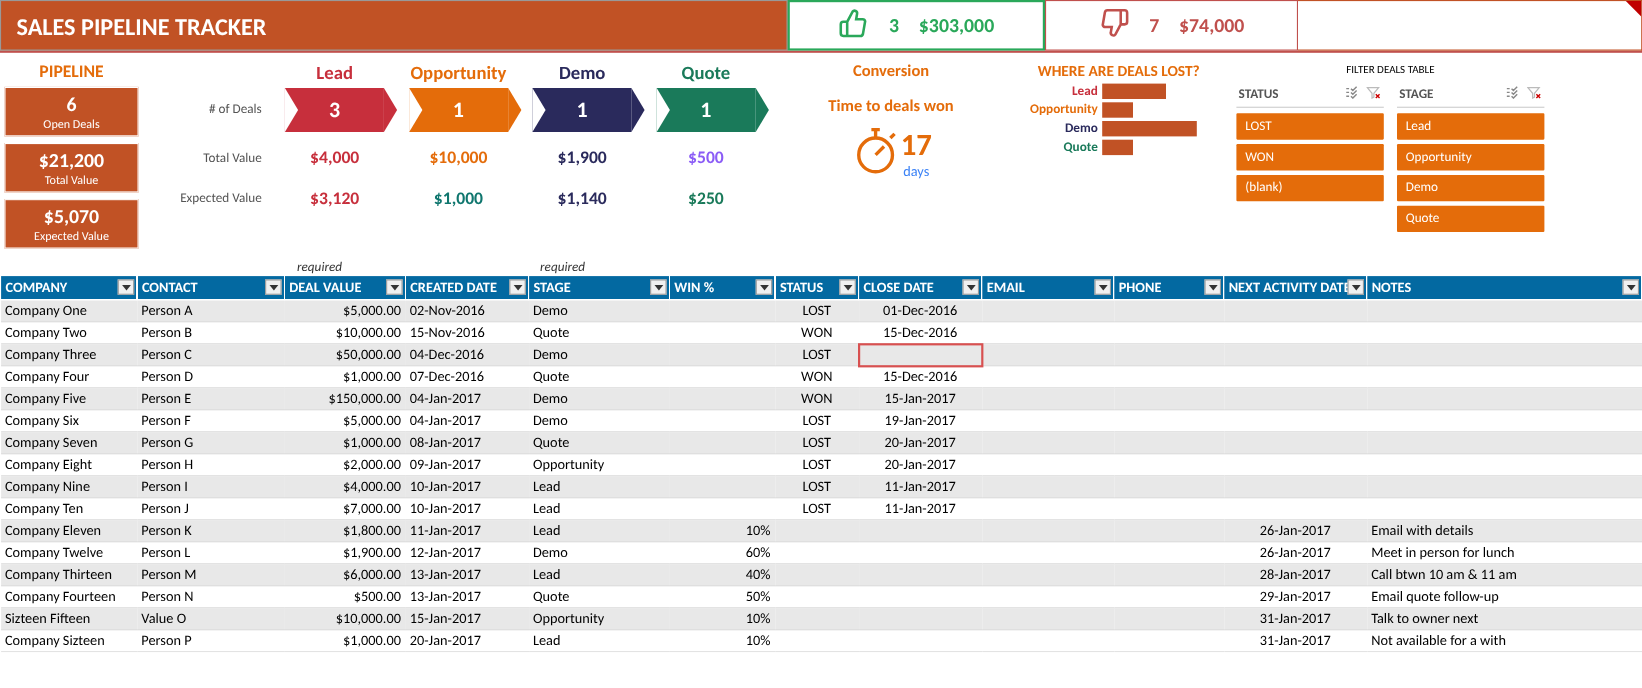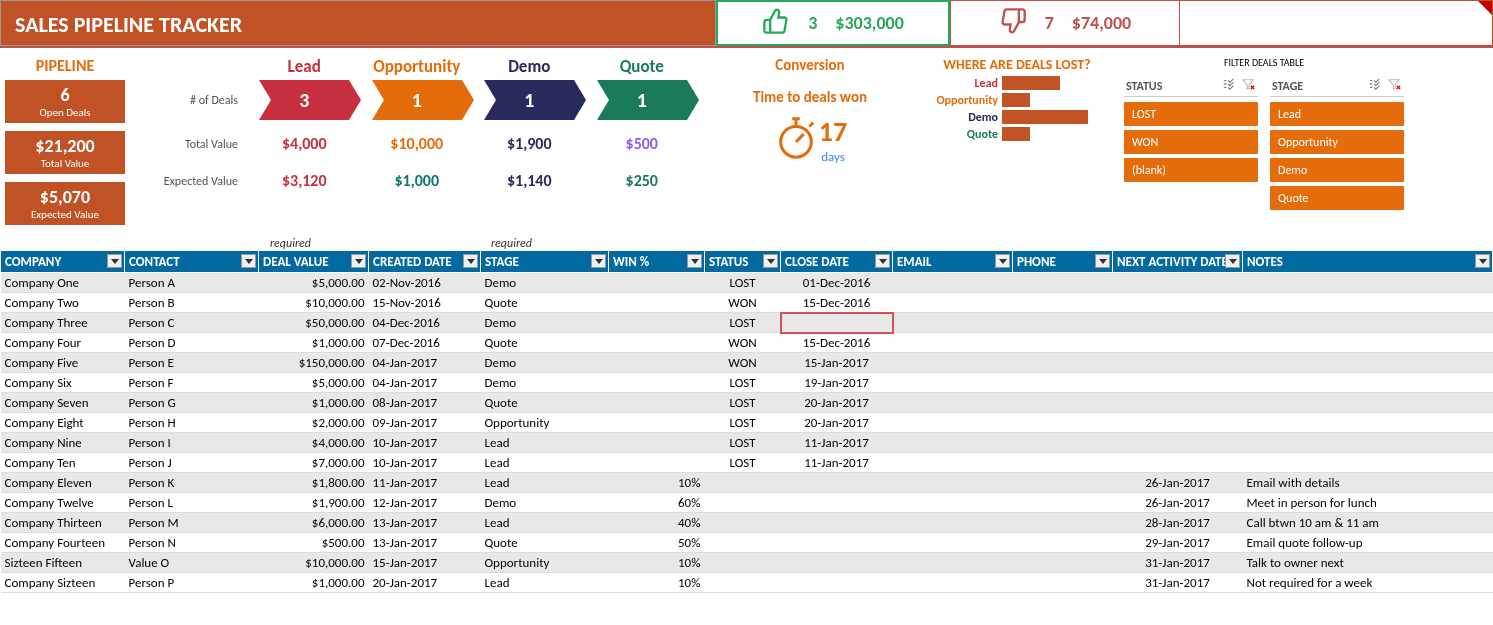--- a/index.html
+++ b/index.html
@@ -510,16 +510,16 @@
       <td>Person P</td>
       <td class="num">$1,000.00</td>
       <td>20-Jan-2017</td>
       <td>Lead</td>
       <td class="num">10%</td>
       <td style="text-align:center"></td>
       <td class="" style="text-align:center"></td>
       <td></td>
       <td></td>
       <td style="text-align:center">31-Jan-2017</td>
-      <td>Not required for a week</td>
+      <td>Not available for a with</td>
     </tr>
     </tbody>
 </table>
 
 </body></html>

